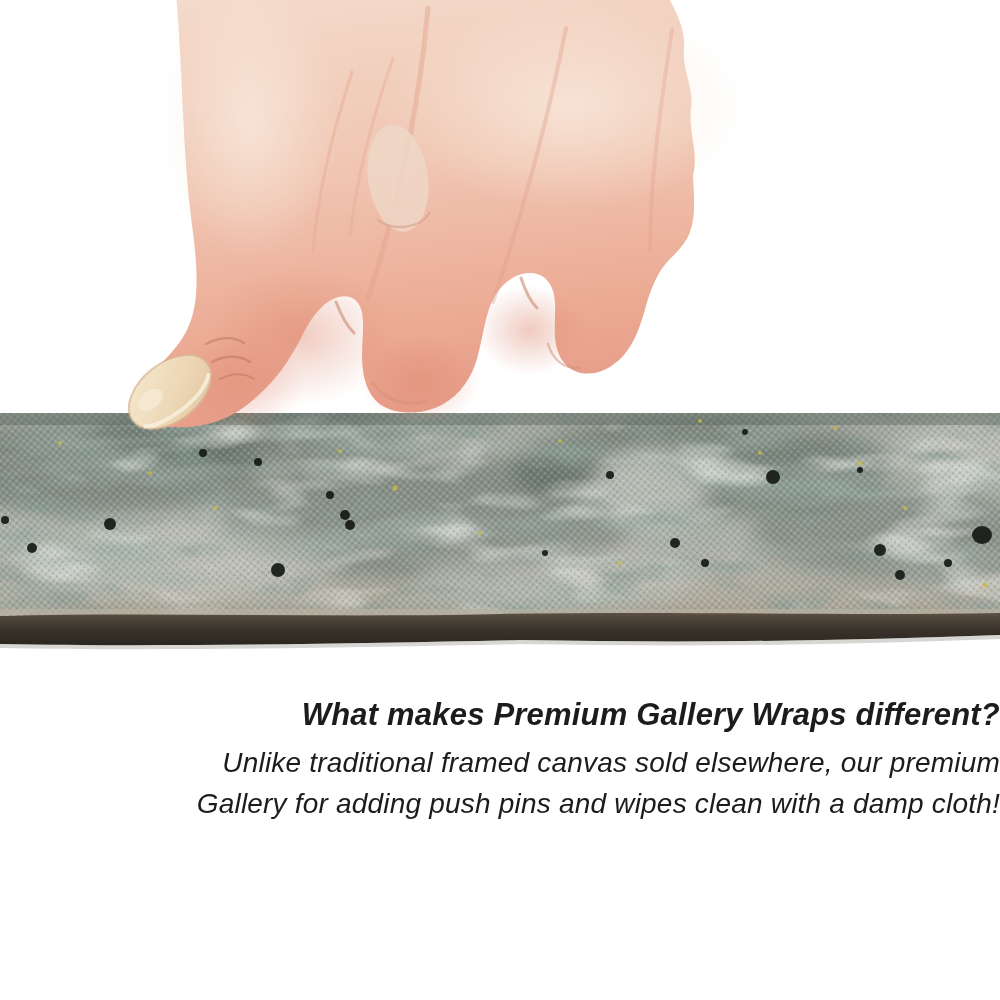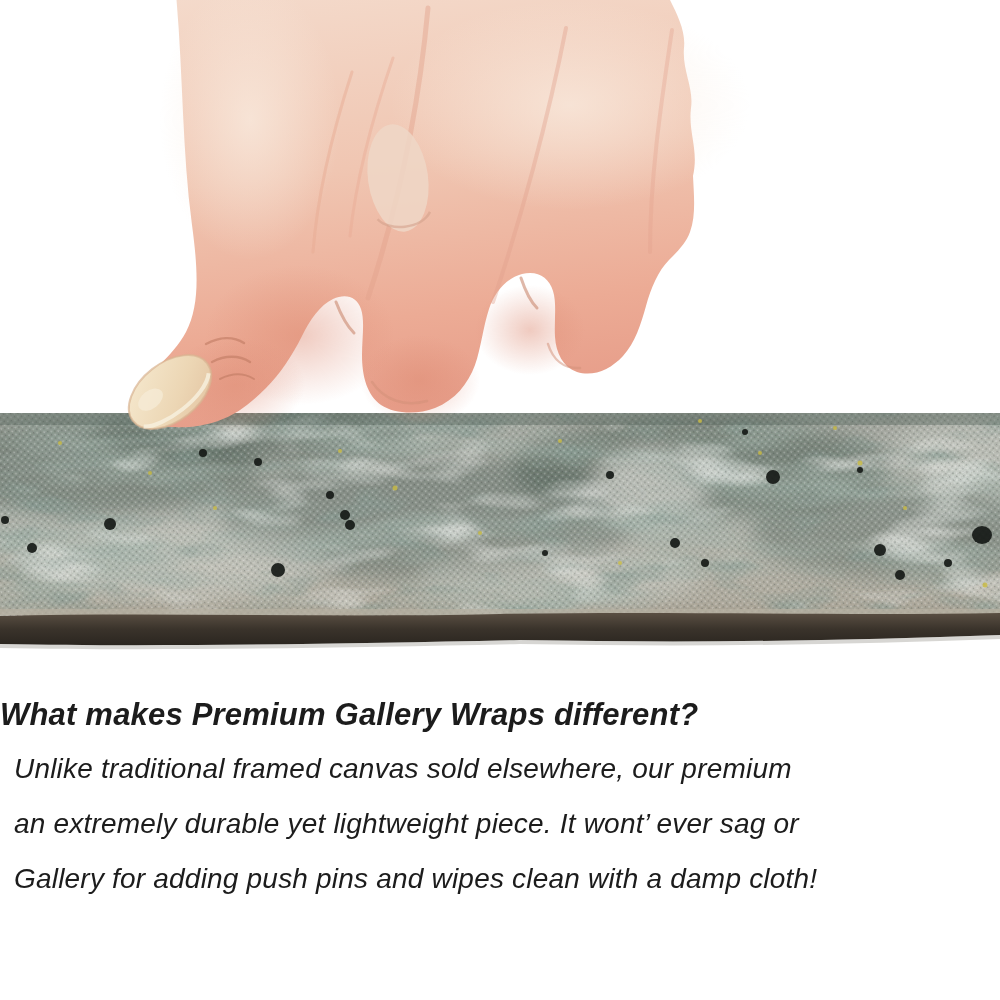--- a/index.html
+++ b/index.html
@@ -1,23 +1,23 @@
 <!DOCTYPE html>
 <html><head>
 <meta charset="utf-8">
 <style>
   html,body{margin:0;padding:0;width:1000px;height:1000px;background:#ffffff;overflow:hidden;}
   .stage{position:relative;width:1000px;height:1000px;background:#ffffff;font-family:"Liberation Sans",sans-serif;}
   .hero{position:absolute;top:0;left:0;width:1000px;height:432px;z-index:3;}
   .strip{position:absolute;top:413px;left:0;width:1000px;height:240px;z-index:1;}
   .hero svg,.strip svg{display:block;width:100%;height:100%;}
-  .copy{position:absolute;top:696px;left:0;width:1000px;z-index:2;text-align:left;
+  .copy{position:absolute;top:696px;left:0;width:1000px;z-index:2;text-align:right;
         color:#1c1c1c;font-style:italic;letter-spacing:.2px;}
   .copy h1{margin:0 0 8px 0;font-size:31px;font-weight:600;line-height:38px;}
-  .copy p{margin:14px;font-size:28px;font-weight:400;line-height:41px;}
+  .copy p{margin:0;font-size:28px;font-weight:400;line-height:41px;}
 </style>
 </head>
 <body>
 
 <div class="stage">
 
   <section class="hero">
     <svg viewBox="0 0 1000 432" aria-hidden="true">
       <defs>
         <linearGradient id="skinG" x1="0" y1="0" x2="0.15" y2="1">
@@ -221,17 +221,16 @@
                L 1000 222 C 840 228 690 230 520 227 C 340 231 150 234 0 231 Z"></path>
 
       <path fill="#8d8a82" opacity="0.35" d="M 0 231 C 150 234 340 231 520 227 C 690 230 840 228 1000 222
                L 1000 226 C 840 232 690 234 520 231 C 340 235 150 238 0 235 Z"></path>
     </svg>
   </section>
 
   <section class="copy">
     <h1>What makes Premium Gallery Wraps different?</h1>
     <p>Unlike traditional framed canvas sold elsewhere, our premium</p>
-    <p>an extremely durable yet lightweight piece. It wont’ ever sag or</p>
     <p>Gallery for adding push pins and wipes clean with a damp cloth!</p>
   </section>
 
 </div>
 
 </body></html>

